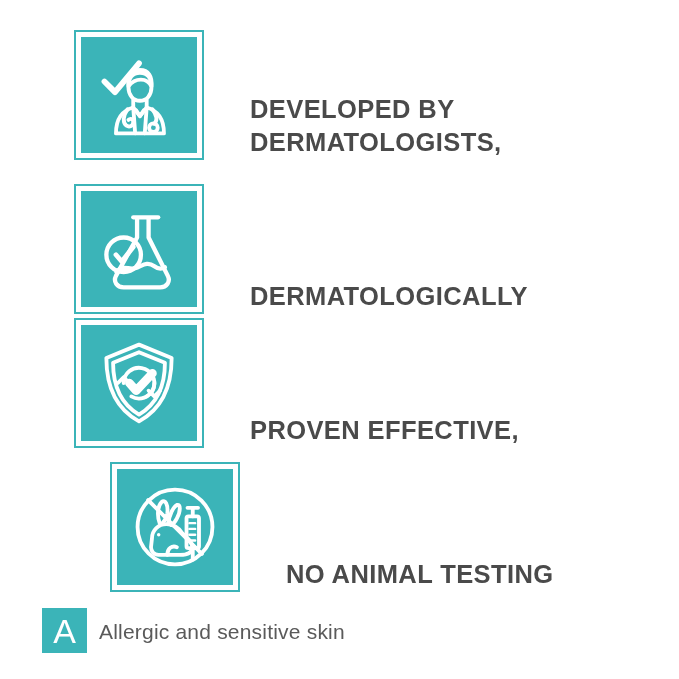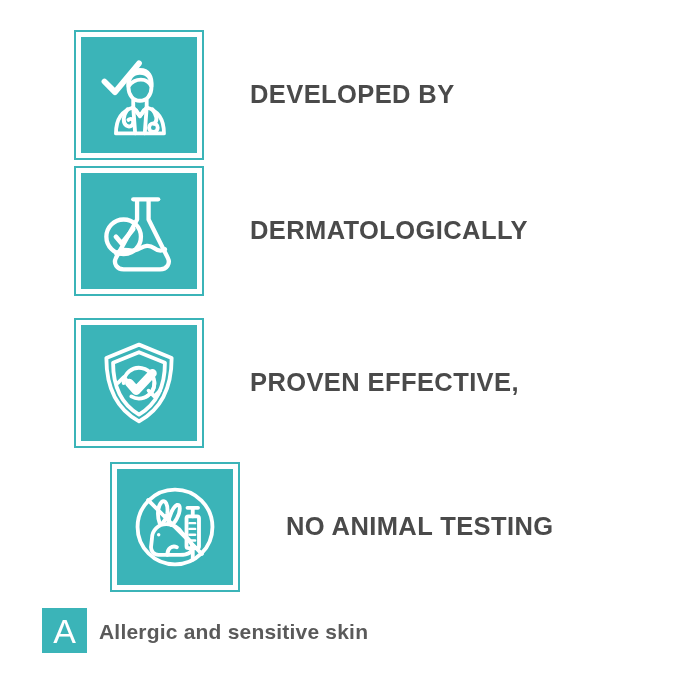--- a/index.html
+++ b/index.html
@@ -25,21 +25,21 @@
   
   .feature-row {
     position: absolute;
     left: 0;
     width: 679px;
     height: 130px;
     display: flex;
     align-items: center;
   }
   .feature-row.r0 { top: 30px; }
-  .feature-row.r1 { top: 166px; }
+  .feature-row.r1 { top: 184px; }
   .feature-row.r2 { top: 318px; }
   .feature-row.r3 { top: 462px; margin-left: 36px; }
 
   .icon-tile {
     position: absolute;
     left: 74px;
     top: 0;
     width: 130px;
     height: 130px;
     box-sizing: border-box;
@@ -62,21 +62,21 @@
   }
 
   .feature-text {
     position: absolute;
     left: 250px;
     right: 14px;
     top: 0;
     height: 130px;
     display: flex;
     flex-direction: column;
-    justify-content: center;
+    justify-content: flex-end;
     color: #4A4A4A;
     font-size: 25.5px;
     font-weight: bold;
     letter-spacing: 0.4px;
     line-height: 1.32;
     text-transform: uppercase;
   }
   .feature-text .ln { white-space: nowrap; }
 
   
@@ -110,21 +110,21 @@
   }
   #footer-label {
     position: absolute;
     left: 99px;
     top: 0;
     height: 56px;
     display: flex;
     align-items: center;
     color: #5A5A5A;
     font-size: 21px;
-    font-weight: 700;
+    font-weight: 400;
     letter-spacing: 0.2px;
   }
 </style>
 </head>
 <body>
 
 <div id="page">
 
   <div class="feature-row r0">
     <div class="icon-tile">
@@ -147,20 +147,21 @@
 
           <path d="M38 65 C33 72 33 79 37 82 C40 84 44 82 44 78 C44 75 41 74 39 76"></path>
 
           <path d="M64 65 C69 72 69 77 66 80"></path>
           <circle cx="65" cy="84" r="4.5"></circle>
         </svg>
       </div>
     </div>
     <div class="feature-text">
       <span class="ln">DEVELOPED BY</span>
+      <span class="ln">DERMATOLOGISTS,</span>
     </div>
   </div>
 
   <div class="feature-row r1">
     <div class="icon-tile">
       <div class="icon-tile-inner">
         <svg viewBox="0 0 100 100" fill="none" stroke="#ffffff" stroke-width="4.5" stroke-linecap="round" stroke-linejoin="round">
 
           <path d="M44 17 L70 17"></path>
 

